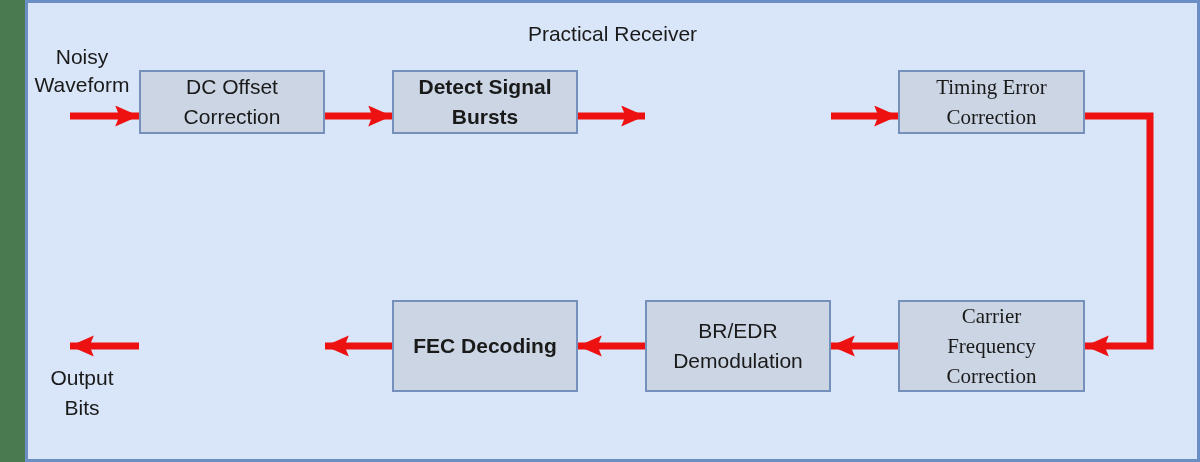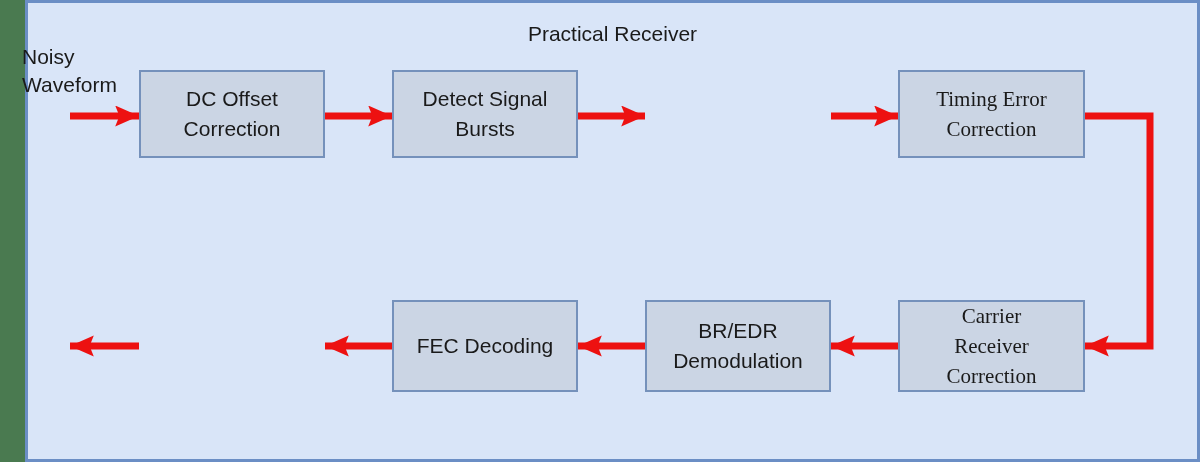--- a/index.html
+++ b/index.html
@@ -40,30 +40,30 @@
     border: 2px solid var(--box-border);
     display: flex;
     align-items: center;
     justify-content: center;
     text-align: center;
     font-size: 21px;
     line-height: 30px;
     color: var(--text);
     white-space: pre-line;
   }
-  .row1 { top: 70px;  height: 88px; }
+  .row1 { top: 70px;  height: 64px; }
   .row2 { top: 300px; height: 92px; }
   .c1 { left: 139px; width: 186px; }
-  .c2 { left: 392px; width: 186px; }
+  .c2 { left: 392px; width: 186px; font-weight: bold; }
   .c3 { left: 645px; width: 186px; }
   .c4 { left: 898px; width: 187px; font-family: Liberation Serif, serif; }
   .side-label {
     position: absolute;
     width: 120px;
-    text-align: left;
+    text-align: center;
     font-size: 21px;
     line-height: 28px;
     color: var(--text);
     white-space: pre-line;
   }
   .input-label  { left: 22px; top: 43px; }
   .output-label { left: 22px; top: 363px; line-height: 30px; }
   svg.wires {
     position: absolute;
     left: 0; top: 0;
@@ -82,33 +82,35 @@
 
 <div class="stage">
 
   <div class="frame"></div>
 
   <div class="title">Practical Receiver</div>
 
   <div class="side-label input-label">Noisy
 Waveform</div>
 
+  <div class="side-label output-label">Output
+Bits</div>
 
   <div class="block row1 c1">DC Offset
 Correction</div>
   <div class="block row1 c2">Detect Signal
 Bursts</div>
   <div class="block row1 c4">Timing Error
 Correction</div>
 
   <div class="block row2 c2">FEC Decoding</div>
   <div class="block row2 c3">BR/EDR
 Demodulation</div>
   <div class="block row2 c4">Carrier
-Receiver
+Frequency
 Correction</div>
 
   <svg class="wires" viewBox="0 0 1200 462" xmlns="http://www.w3.org/2000/svg">
     <defs>
       <marker id="head" markerWidth="5" markerHeight="4" refX="3.4" refY="1.5" orient="auto" markerUnits="strokeWidth">
         <path d="M0,0 L3.4,1.5 L0,3 L0.6,1.5 Z" fill="var(--arrow, #ed1111)"></path>
       </marker>
     </defs>
     <g>
       <line x1="70" y1="116" x2="139" y2="116" marker-end="url(#head)"></line>

